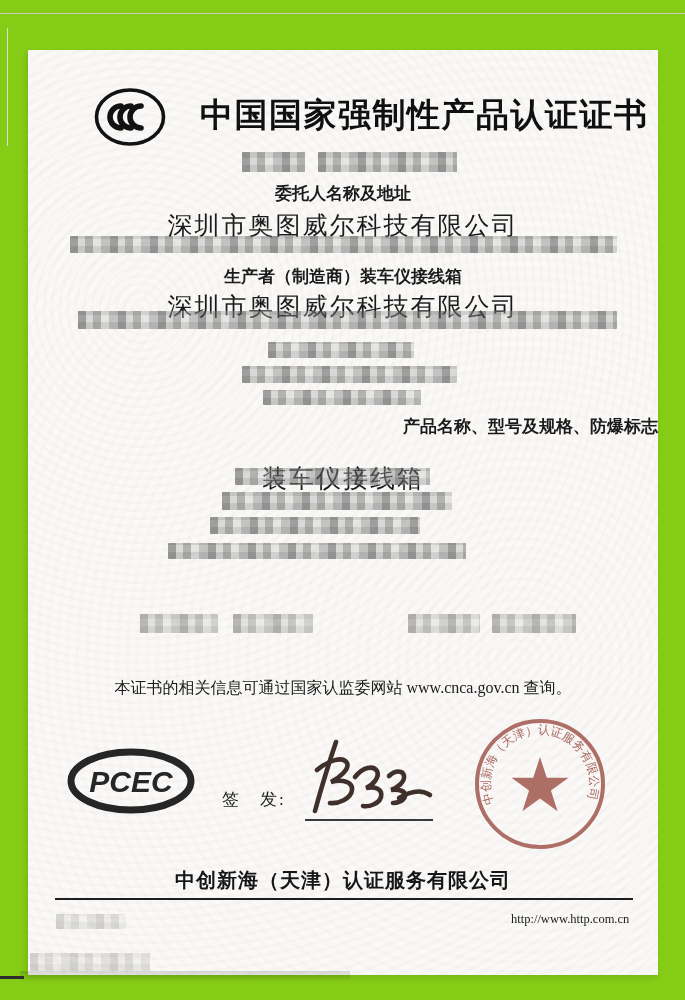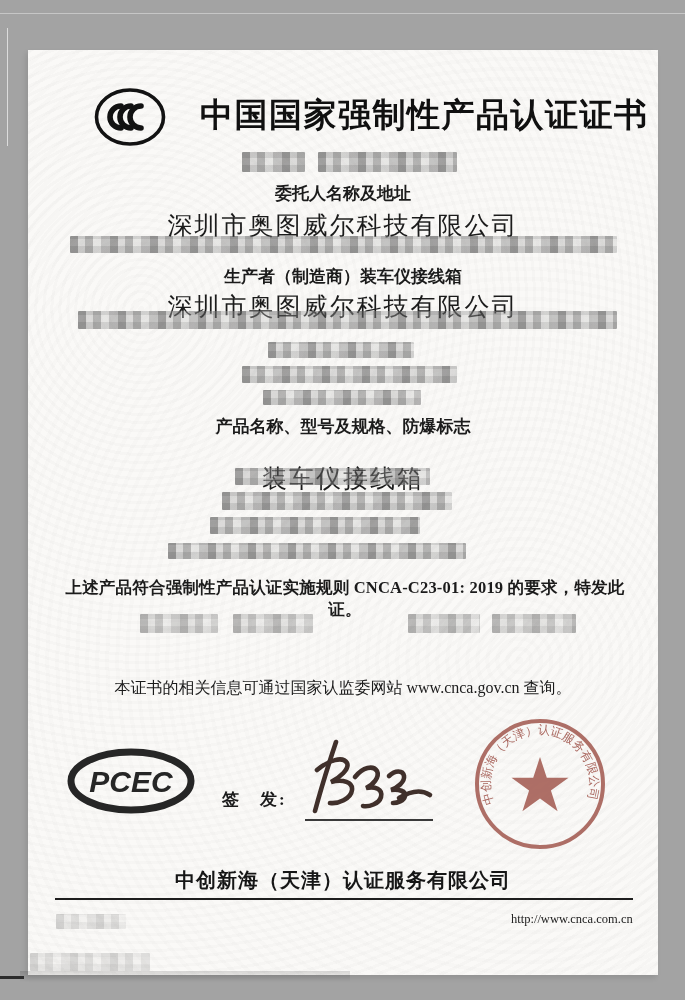--- a/index.html
+++ b/index.html
@@ -1,18 +1,18 @@
 <!DOCTYPE html>
 <html style="--ink: #1b1b1b; --stamp: #a35b52; --signature: #40302b;"><head>
 <meta charset="utf-8">
 <style>
   html,body{margin:0;padding:0;background:#ffffff;}
   .canvas{
     position:relative;width:685px;height:1000px;overflow:hidden;
-    background:#a3a3a3;
+    background:#84cc16;
     font-family:"Liberation Serif","DejaVu Serif",serif;
     color:var(--ink,#1b1b1b);
   }
   
   .page{
     position:absolute;left:28px;top:50px;width:630px;height:925px;
     background-color:#faf9f7;
     background-image:
       repeating-radial-gradient(circle at 18% 28%, rgba(0,0,0,.014) 0 3px, rgba(0,0,0,0) 3px 8px),
       repeating-radial-gradient(circle at 78% 66%, rgba(0,0,0,.013) 0 4px, rgba(0,0,0,0) 4px 10px);
@@ -29,21 +29,21 @@
 
   .title{
     font-size:33px;font-weight:700;letter-spacing:1.5px;color:#101010;
     white-space:nowrap;
   }
   .heading{font-size:17px;font-weight:700;}
   .value{font-size:25px;letter-spacing:2px;}
   .statement{font-size:16.5px;font-weight:700;letter-spacing:.2px;}
   .note-strong{font-size:14.5px;font-weight:700;}
   .note{font-size:16px;}
-  .sign-label{font-size:17px;font-weight:700;letter-spacing:2px;}
+  .sign-label{font-size:17px;font-weight:400;letter-spacing:2px;}
   .issuer{font-family:"Liberation Sans","DejaVu Sans",sans-serif;font-size:20px;font-weight:700;letter-spacing:1px;color:#161616;}
   .footer-text{font-size:12.5px;white-space:pre;color:#222;}
   .rule{background:#1e1e1e;}
   .sign-underline{background:#3a3a3a;}
 
   
   .mosaic{
     position:absolute;border-radius:1px;filter:blur(.5px);
     background:
       repeating-linear-gradient(90deg, rgba(70,70,70,.48) 0 8px, rgba(150,150,150,.26) 8px 15px,
@@ -84,28 +84,27 @@
   <div class="mosaic" style="left:70px;top:236px;width:547px;height:17px;"></div>
 
   <div class="abs center heading" style="top:265px;">生产者（制造商）装车仪接线箱</div>
   <div class="abs center value" style="top:290px;">深圳市奥图威尔科技有限公司</div>
   <div class="mosaic" style="left:78px;top:311px;width:539px;height:18px;"></div>
 
   <div class="mosaic" style="left:268px;top:342px;width:146px;height:16px;"></div>
   <div class="mosaic" style="left:242px;top:366px;width:215px;height:17px;"></div>
   <div class="mosaic" style="left:263px;top:390px;width:158px;height:15px;"></div>
 
-  <div class="abs center heading" style="top:415px;">产品名称、型号及规格、防爆标志</div>
+  <div class="abs center heading" style="top:415px;text-align:right;">产品名称、型号及规格、防爆标志</div>
   <div class="abs center value" style="top:462px;">装车仪接线箱</div>
   <div class="mosaic" style="left:235px;top:468px;width:195px;height:17px;"></div>
   <div class="mosaic" style="left:222px;top:492px;width:230px;height:18px;"></div>
   <div class="mosaic" style="left:210px;top:517px;width:210px;height:17px;"></div>
   <div class="mosaic" style="left:168px;top:543px;width:298px;height:16px;"></div>
 
-  <div class="abs statement" style="left:50px;top:577px;width:590px;text-align:center;">上述产品符合强制性产品认证实施规则 CNCA-C23-01: 2019 的要求，特发此证。</div>
 
   <div class="mosaic mosaic--soft" style="left:140px;top:614px;width:78px;height:19px;"></div>
   <div class="mosaic mosaic--soft" style="left:233px;top:614px;width:80px;height:19px;"></div>
   <div class="mosaic mosaic--soft" style="left:408px;top:614px;width:72px;height:19px;"></div>
   <div class="mosaic mosaic--soft" style="left:492px;top:614px;width:84px;height:19px;"></div>
 
   <div class="abs center note" style="top:678px;">本证书的相关信息可通过国家认监委网站 www.cnca.gov.cn 查询。</div>
 
   <svg class="abs" style="left:64px;top:746px;" width="134" height="70" viewBox="0 0 134 70">
     <ellipse cx="67" cy="35" rx="60" ry="29" fill="none" stroke="#262626" stroke-width="7"></ellipse>
@@ -133,19 +132,19 @@
     </defs>
     <text class="stamp-text" font-size="12" fill="var(--stamp,#a35b52)" opacity=".92">
       <textPath href="#stampArc" startOffset="2">中创新海（天津）认证服务有限公司</textPath>
     </text>
   </svg>
 
   <div class="abs center issuer" style="top:867px;">中创新海（天津）认证服务有限公司</div>
   <div class="abs rule" style="left:55px;top:898px;width:578px;height:2px;"></div>
 
   <div class="mosaic mosaic--light" style="left:56px;top:914px;width:70px;height:15px;"></div>
-  <div class="abs footer-text" style="left:511px;top:912px;">http://www.cnca.com.cn</div>
+  <div class="abs footer-text" style="left:511px;top:912px;">http://www.http.com.cn</div>
 
   <div class="mosaic mosaic--light" style="left:30px;top:953px;width:120px;height:18px;"></div>
 
   <div class="scan-shadow-bottom"></div>
   <div class="scan-mark-bl"></div>
 </div>
 
 </body></html>

